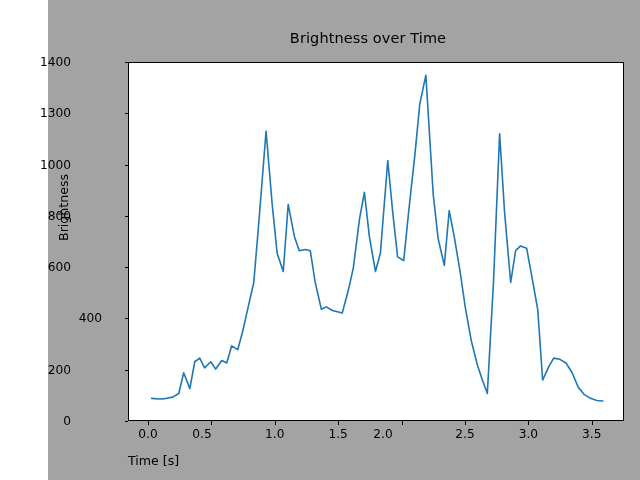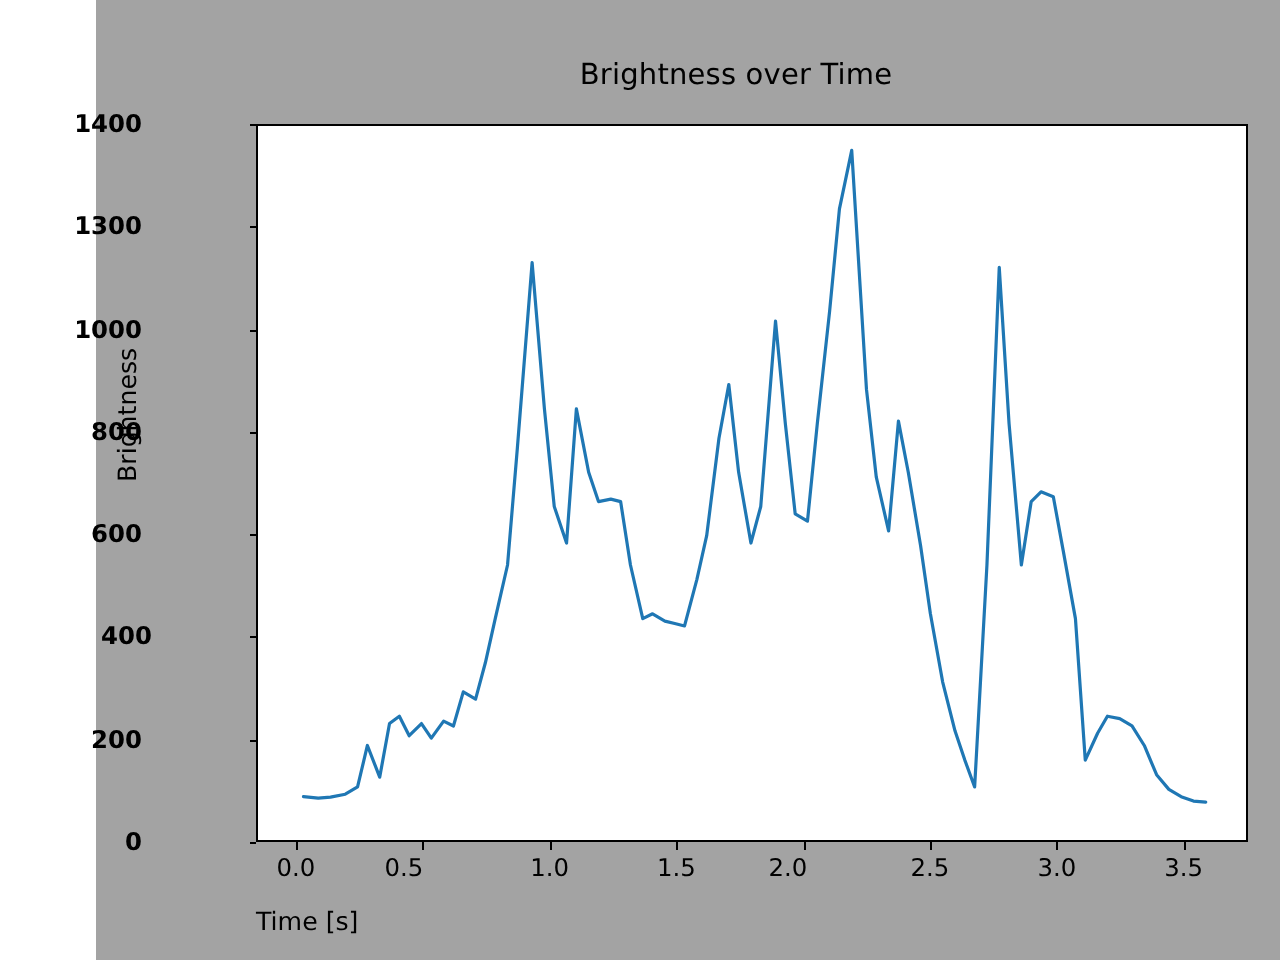--- a/index.html
+++ b/index.html
@@ -52,21 +52,20 @@
   }
   .tick-label {
     position: absolute;
     font-size: 12.2px;
     color: #000000;
     white-space: nowrap;
   }
   .ytick-label {
     text-align: right;
     transform: translateY(-50%);
-    font-weight: bold;
   }
   .xtick-label {
     text-align: center;
     transform: translateX(-50%);
   }
   .tick-mark {
     position: absolute;
     background: #000000;
   }
   .ytick-mark {
@@ -115,38 +114,38 @@
   <div class="tick-mark ytick-mark" style="top:267.1px"></div>
   <div class="tick-mark ytick-mark" style="top:318.4px"></div>
   <div class="tick-mark ytick-mark" style="top:369.7px"></div>
   <div class="tick-mark ytick-mark" style="top:421px"></div>
 
   <div class="tick-label ytick-label" style="top:62px;   right:569px">1400</div>
   <div class="tick-label ytick-label" style="top:113.3px; right:569px">1300</div>
   <div class="tick-label ytick-label" style="top:164.6px; right:569px">1000</div>
   <div class="tick-label ytick-label" style="top:215.9px; right:569px">800</div>
   <div class="tick-label ytick-label" style="top:267.1px; right:569px">600</div>
-  <div class="tick-label ytick-label" style="top:318.4px; right:564px">400</div>
+  <div class="tick-label ytick-label" style="top:318.4px; right:538px">400</div>
   <div class="tick-label ytick-label" style="top:369.7px; right:569px">200</div>
   <div class="tick-label ytick-label" style="top:421px;  right:569px">0</div>
 
   <div class="tick-mark xtick-mark" style="left:100px"></div>
   <div class="tick-mark xtick-mark" style="left:163.4px"></div>
   <div class="tick-mark xtick-mark" style="left:226.8px"></div>
   <div class="tick-mark xtick-mark" style="left:290.2px"></div>
   <div class="tick-mark xtick-mark" style="left:353.6px"></div>
   <div class="tick-mark xtick-mark" style="left:417px"></div>
   <div class="tick-mark xtick-mark" style="left:480.4px"></div>
   <div class="tick-mark xtick-mark" style="left:543.8px"></div>
 
   <div class="tick-label xtick-label" style="top:427px; left:100px">0.0</div>
   <div class="tick-label xtick-label" style="top:427px; left:154px">0.5</div>
   <div class="tick-label xtick-label" style="top:427px; left:226.8px">1.0</div>
   <div class="tick-label xtick-label" style="top:427px; left:290.2px">1.5</div>
-  <div class="tick-label xtick-label" style="top:427px; left:346px">2.0</div>
+  <div class="tick-label xtick-label" style="top:427px; left:335px">2.0</div>
   <div class="tick-label xtick-label" style="top:427px; left:417px">2.5</div>
   <div class="tick-label xtick-label" style="top:427px; left:480.4px">3.0</div>
   <div class="tick-label xtick-label" style="top:427px; left:543.8px">3.5</div>
 
   <div id="plot-area">
     <svg id="data-svg" viewBox="0 0 496 359" preserveAspectRatio="none">
       <polyline id="series-line" fill="none" stroke="#1f77b4" stroke-width="1.6" stroke-linejoin="round" stroke-linecap="round" points="22.74,335.34 30.12,336.07 36.26,335.59 43.64,334.12 49.78,330.47 54.70,309.74 60.85,325.59 65.76,298.76 70.68,295.10 75.60,304.86 81.74,298.76 86.66,306.08 92.81,297.54 97.72,299.98 102.64,282.91 108.79,286.57 113.71,268.27 118.62,246.32 124.77,219.50 129.69,160.96 137.06,68.29 143.21,141.45 148.12,190.23 154.27,208.52 159.19,141.45 165.33,173.16 170.25,187.79 176.40,186.57 181.31,187.79 186.23,219.50 192.38,246.32 197.29,243.89 203.44,247.54 208.36,248.76 213.27,249.98 219.42,226.81 224.34,204.86 230.48,156.09 235.40,129.26 240.32,173.16 246.46,208.52 251.38,190.23 258.76,97.55 263.67,148.77 268.59,193.89 274.74,197.55 279.65,148.77 285.80,92.68 290.72,41.46 296.86,12.19 304.24,131.70 309.15,175.60 315.30,202.43 320.22,147.55 325.14,173.16 331.28,209.74 336.20,243.89 342.34,278.03 348.49,302.42 353.41,317.05 358.32,330.47 364.47,219.50 370.62,70.73 375.53,148.77 381.68,219.50 386.60,187.79 391.51,182.91 397.66,185.35 402.58,212.18 408.72,246.32 413.64,317.05 419.79,303.64 424.70,295.10 430.85,296.32 437.00,299.98 443.14,309.74 449.29,324.37 455.43,331.68 461.58,335.34 467.73,337.54 473.87,338.03"></polyline>
     </svg>
   </div>
 

